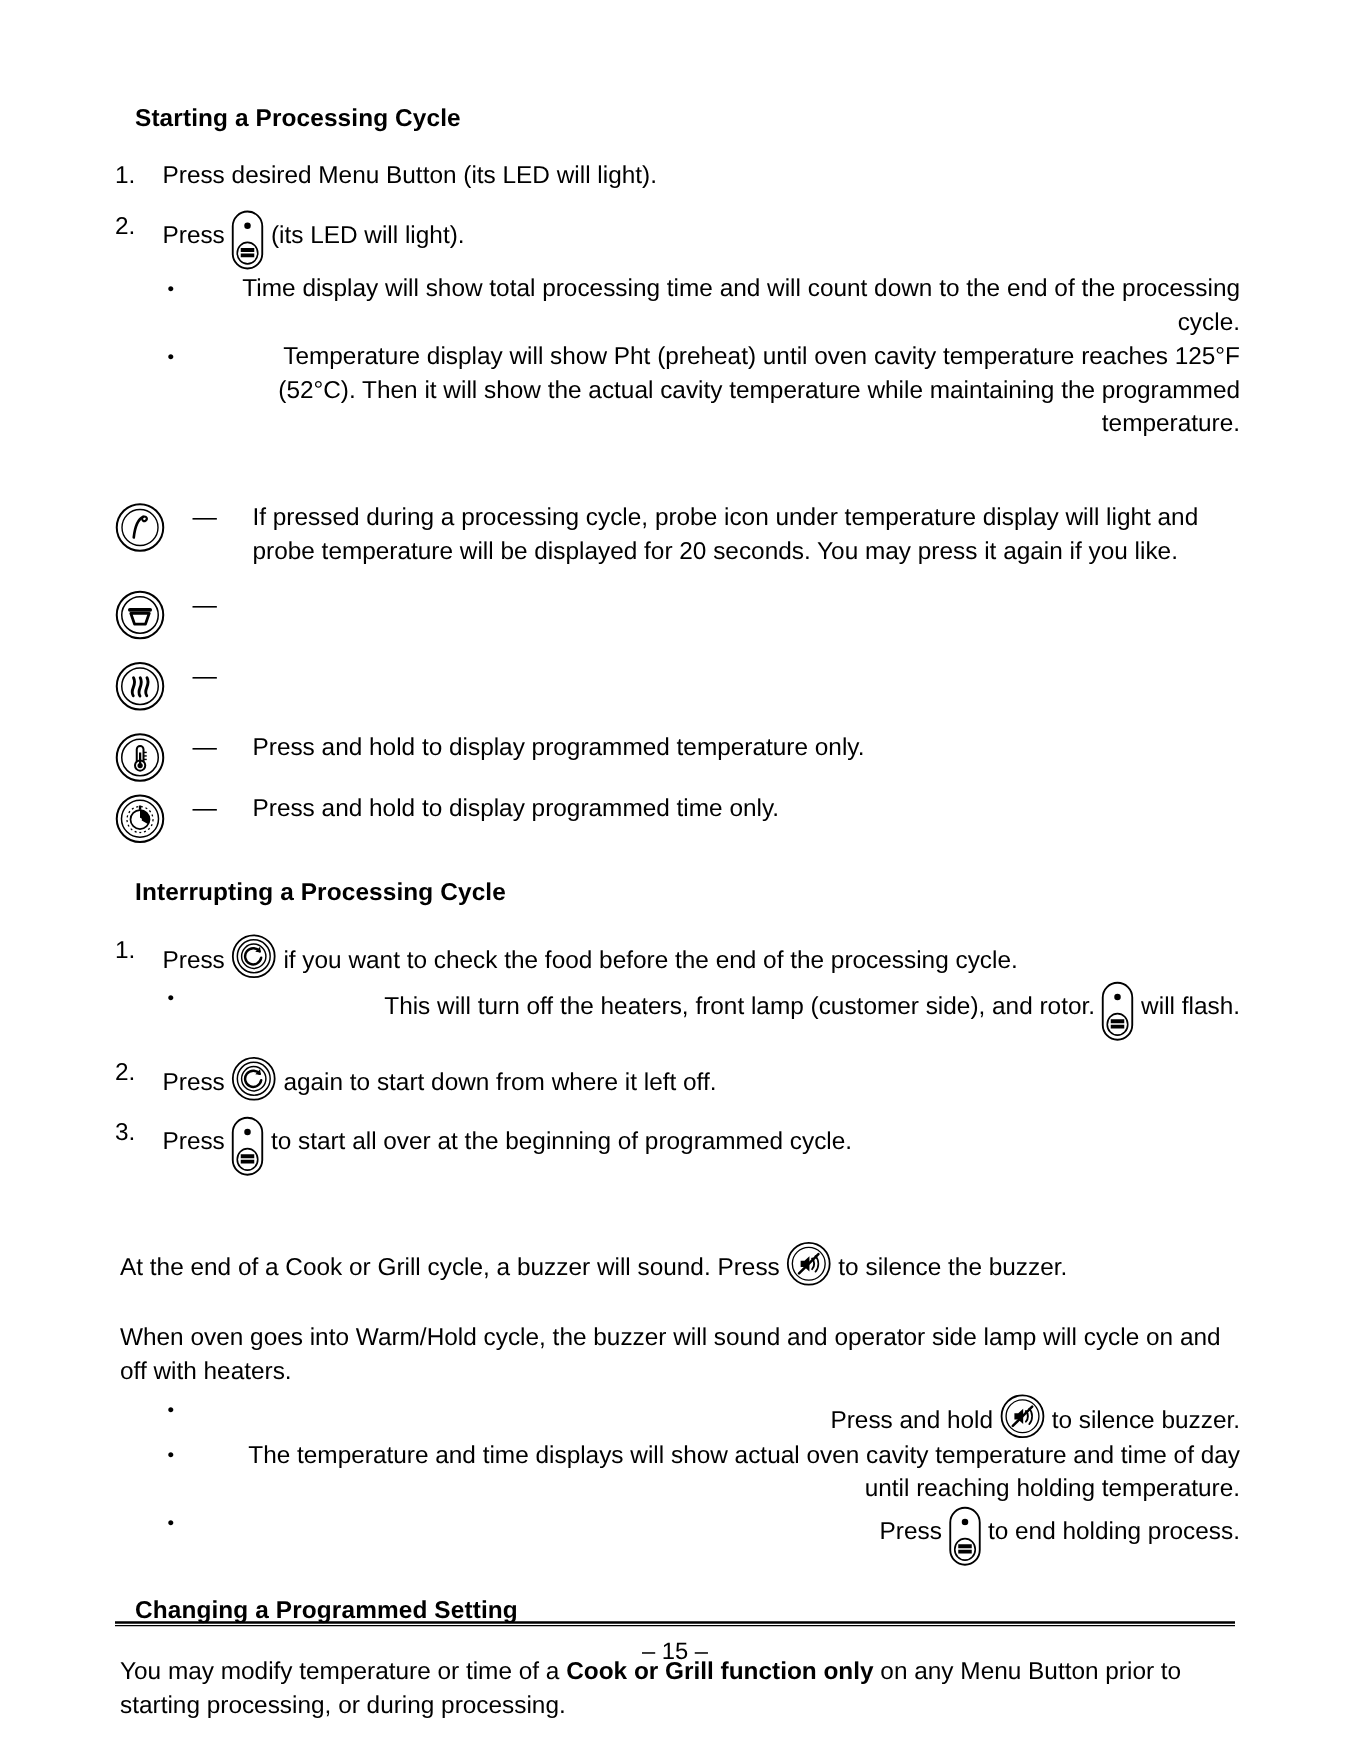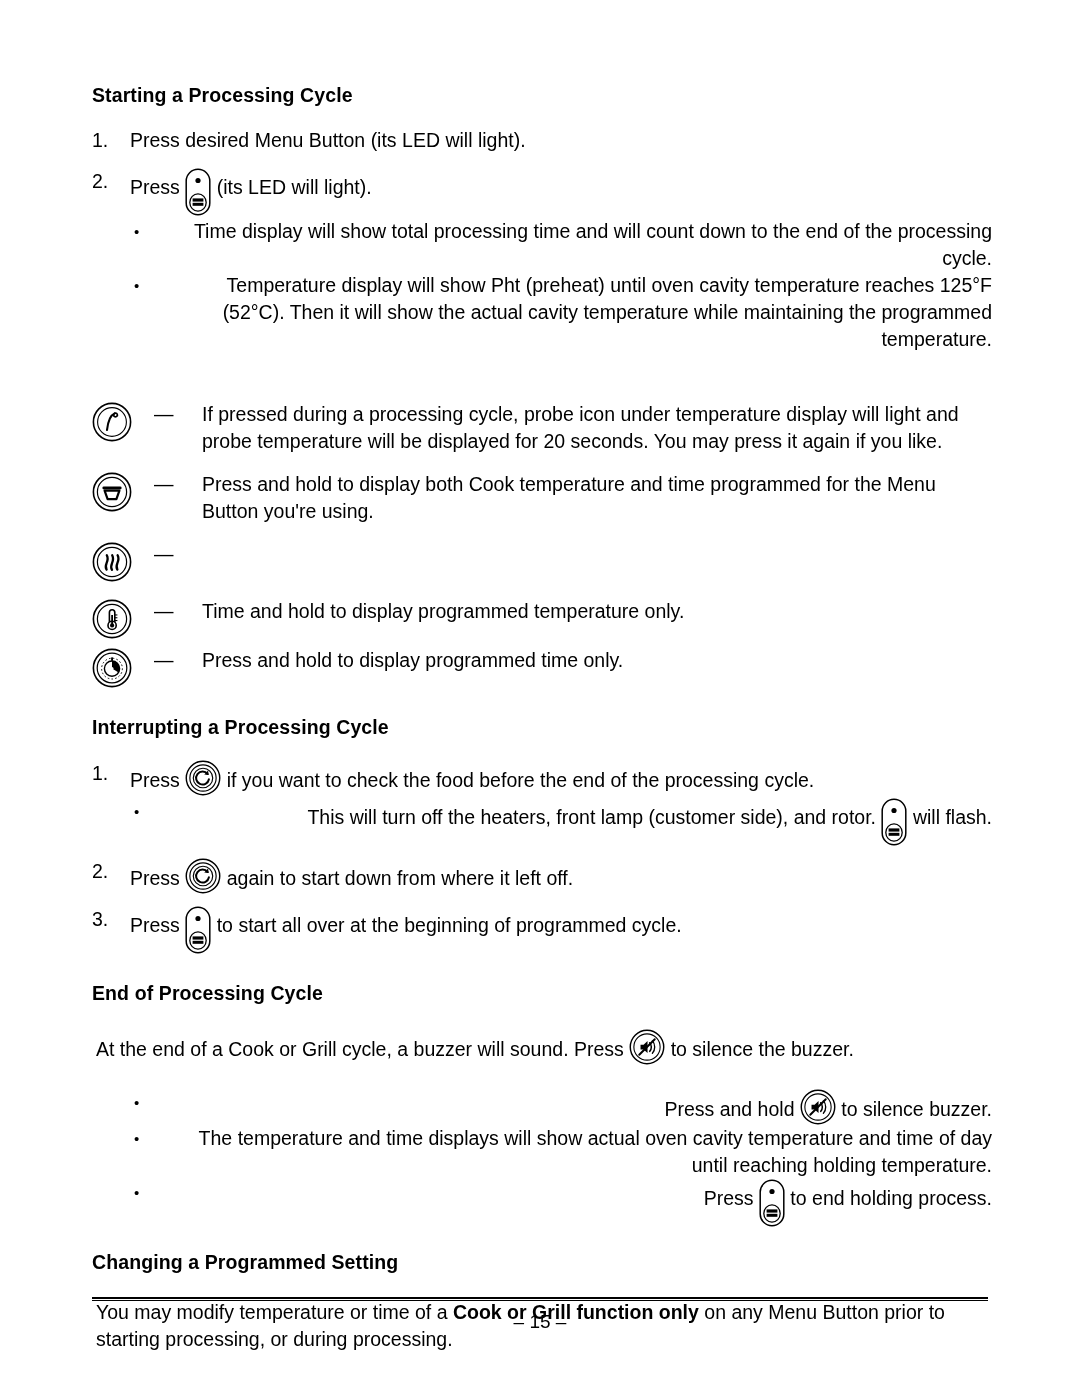--- a/index.html
+++ b/index.html
@@ -24,21 +24,21 @@
   .content {
     position: absolute;
     left: 92px;
     top: 84px;
     width: 900px;
   }
 
   h2.section-head {
     font-size: 19.5px;
     font-weight: bold;
-    margin: 0 0 0 0;
+    margin: 0 0 0 16px;
     letter-spacing: 0.1px;
     line-height: 1.2;
   }
 
   .para {
     font-size: 19.5px;
     line-height: 27px;
     margin: 4px;
   }
 
@@ -280,21 +280,20 @@
 
     <div class="spacer-16"></div>
 
     <div class="icon-row">
       <span class="icon-cell">
         <svg class="ic" width="40" height="40" viewBox="0 0 40 40">
             <use href="#g-cook"></use>
           </svg>
       </span>
       <span class="dash-cell">—</span>
-      <span class="icon-text">Press and hold  to display both Cook temperature and time programmed for the Menu Button you're using.</span>
     </div>
 
     <div class="spacer-16"></div>
 
     <div class="icon-row">
       <span class="icon-cell">
         <svg class="ic" width="40" height="40" viewBox="0 0 40 40">
             <use href="#g-grill"></use>
           </svg>
       </span>
@@ -303,21 +302,21 @@
 
     <div class="spacer-16"></div>
 
     <div class="icon-row">
       <span class="icon-cell">
         <svg class="ic" width="40" height="40" viewBox="0 0 40 40">
             <use href="#g-temp"></use>
           </svg>
       </span>
       <span class="dash-cell">—</span>
-      <span class="icon-text">Time and hold to display programmed temperature only.</span>
+      <span class="icon-text">Press and hold to display programmed temperature only.</span>
     </div>
 
     <div class="spacer-8"></div>
 
     <div class="icon-row">
       <span class="icon-cell">
         <svg class="ic" width="40" height="40" viewBox="0 0 40 40">
             <use href="#g-time"></use>
           </svg>
       </span>
@@ -374,34 +373,34 @@
         <span>Press</span>
         <svg class="ic ic-btn" width="26" height="48" viewBox="0 0 26 48">
             <use href="#g-startstop"></use>
           </svg>
         <span>to start all over at the beginning of programmed cycle.</span>
       </span>
     </div>
 
     <div class="spacer-28"></div>
 
-    <h2 class="section-head">End of Processing Cycle</h2>
 
     <div class="spacer-20"></div>
 
     <p class="para">
       <span>At the end of a Cook or Grill cycle, a buzzer will sound. Press</span>
       <svg class="ic ic-round" width="36" height="36" viewBox="0 0 40 40">
           <use href="#g-buzzer"></use>
         </svg>
       <span>to silence the buzzer.</span>
     </p>
 
     <div class="spacer-20"></div>
 
+    <p class="para">When oven goes into Warm/Hold cycle, the buzzer will sound and operator side lamp will cycle on and off with heaters.</p>
 
     <ul class="bul-list indent-b" style="margin-top:0;">
       <li class="bul-item">
         <span class="bul-marker">•</span>
         <span class="bul-body">
           <span>Press and hold</span>
           <svg class="ic ic-round" width="36" height="36" viewBox="0 0 40 40">
               <use href="#g-buzzer"></use>
             </svg>
           <span>to silence buzzer.</span>

